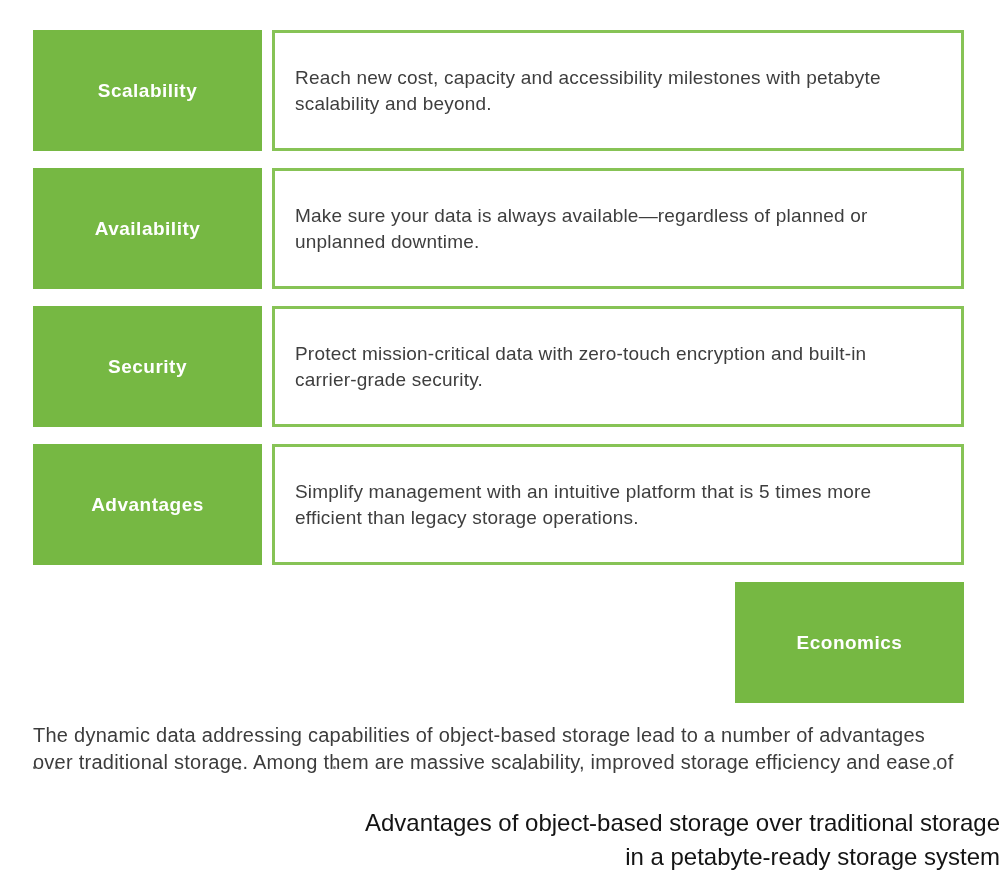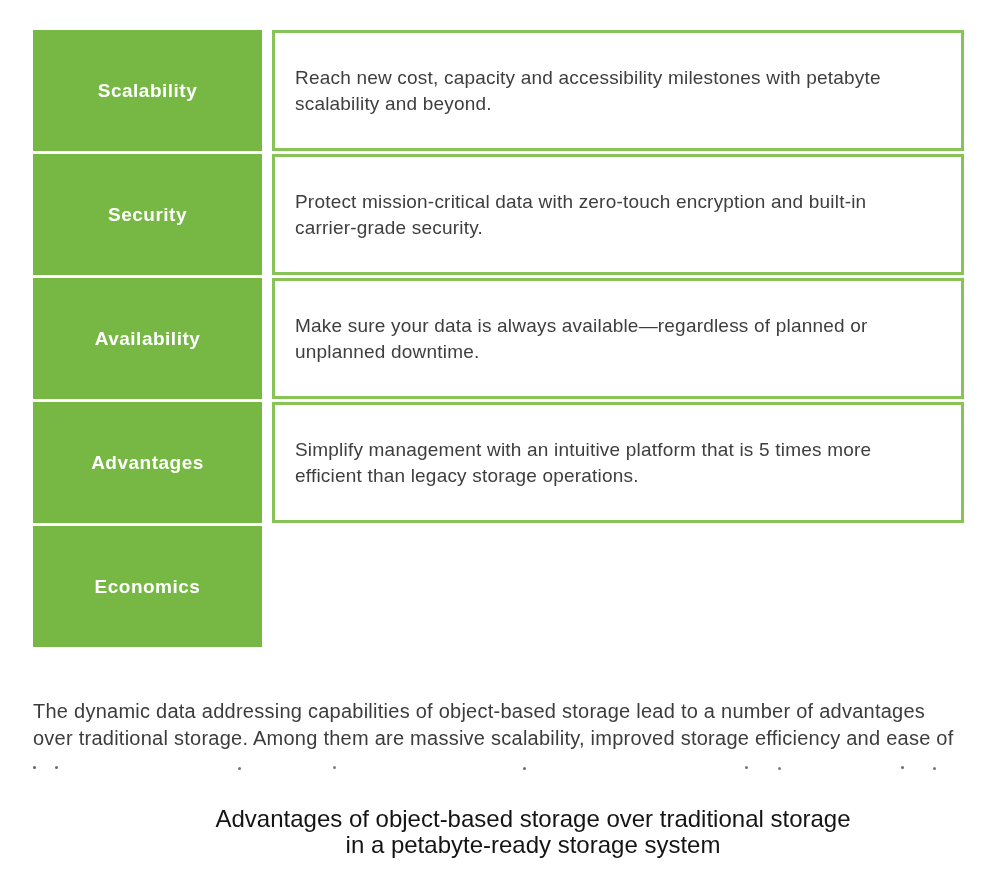--- a/index.html
+++ b/index.html
@@ -16,23 +16,23 @@
   }
   .figure {
     position: absolute;
     left: 33px;
     top: 30px;
     width: 931px;
   }
   .adv-row {
     display: flex;
     height: 121px;
-    margin-bottom: 3px;
+    margin-bottom: 17px;
   }
-  .adv-row:last-child { margin-bottom: 16px; }
+  .adv-row:last-child { margin-bottom: 16px; justify-content: flex-end; }
   .label-cell {
     width: 229px;
     flex: 0 0 229px;
     background: #76b843;
     color: #ffffff;
     font-weight: bold;
     font-size: 19px;
     letter-spacing: 0.5px;
     display: flex;
     align-items: center;
@@ -52,21 +52,21 @@
     padding-right: 14px;
     color: #3e3e3e;
     font-size: 19px;
     line-height: 26px;
     letter-spacing: 0.2px;
     white-space: pre-line;
   }
   .body-paragraph {
     position: absolute;
     left: 33px;
-    top: 698px;
+    top: 722px;
     width: 940px;
     color: #3c3c3c;
     font-size: 20px;
     line-height: 27px;
     letter-spacing: 0.25px;
     white-space: pre-line;
   }
   
   .clipped-line-remnant {
     position: absolute;
@@ -84,59 +84,59 @@
       712px 0 0 rgba(70,70,70,0.75),
       745px 1px 0 rgba(70,70,70,0.7),
       868px 0 0 rgba(70,70,70,0.8),
       900px 1px 0 rgba(70,70,70,0.75);
   }
   .figure-caption {
     position: absolute;
     left: 66px;
     top: 806px;
     width: 934px;
-    text-align: center;
+    text-align: right;
     color: #141414;
     font-size: 24px;
-    line-height: 26px;
+    line-height: 34px;
     white-space: pre-line;
   }
 </style>
 </head>
 <body>
 
 <div class="figure">
 
   <div class="adv-row">
     <div class="label-cell">
       <span>Scalability</span>
     </div>
     <div class="desc-cell">
       <span>Reach new cost, capacity and accessibility milestones with petabyte
 scalability and beyond.</span>
     </div>
   </div>
 
   <div class="adv-row">
     <div class="label-cell">
+      <span>Availability</span>
+    </div>
+    <div class="desc-cell">
+      <span>Make sure your data is always available—regardless of planned or
+unplanned downtime.</span>
+    </div>
+  </div>
+
+  <div class="adv-row">
+    <div class="label-cell">
       <span>Security</span>
     </div>
     <div class="desc-cell">
       <span>Protect mission-critical data with zero-touch encryption and built-in
 carrier-grade security.</span>
-    </div>
-  </div>
-
-  <div class="adv-row">
-    <div class="label-cell">
-      <span>Availability</span>
-    </div>
-    <div class="desc-cell">
-      <span>Make sure your data is always available—regardless of planned or
-unplanned downtime.</span>
     </div>
   </div>
 
   <div class="adv-row">
     <div class="label-cell">
       <span>Advantages</span>
     </div>
     <div class="desc-cell">
       <span>Simplify management with an intuitive platform that is 5 times more
 efficient than legacy storage operations.</span>

